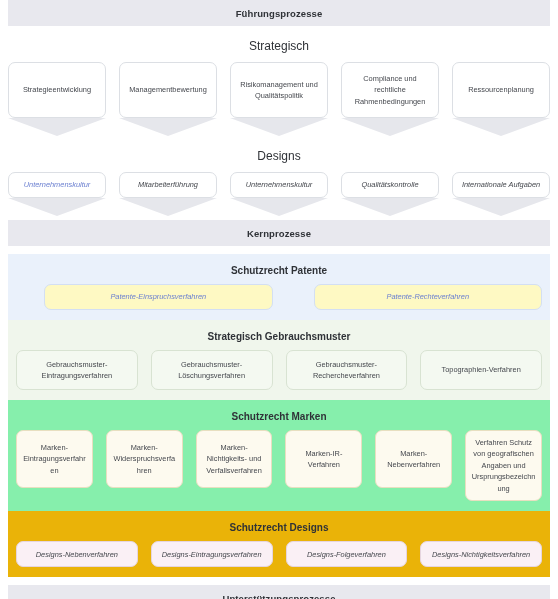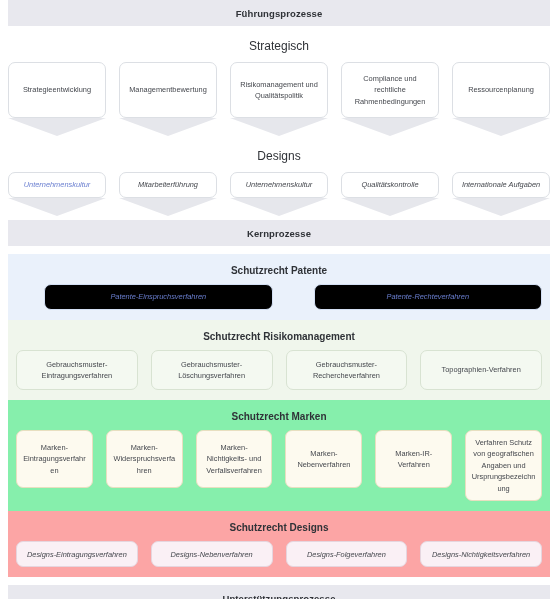--- a/index.html
+++ b/index.html
@@ -100,23 +100,23 @@
     text-align: center;
     font-size: 10px;
     font-weight: bold;
     color: #2f3237;
     padding: 4px 0 8px 0;
   }
 
   .sec-patente      { background: #eaf1fb; }
   .sec-gebrauch     { background: #f0f6ec; }
   .sec-marken       { background: #86efac; }
-  .sec-designs      { background: #fca5a5; }
-
-  .sec-patente  .card { background: #000000; border-color: #d3dff3; color: #6a7fd0; margin-left: 28px; }
+  .sec-designs      { background: #eab308; }
+
+  .sec-patente  .card { background: #fef9c3; border-color: #d3dff3; color: #6a7fd0; margin-left: 28px; }
   .sec-gebrauch .card { background: #f4f9f1; border-color: #d8e3d2; color: #44474d; }
   .sec-marken   .card { background: #fdfaef; border-color: #e8dfc0; color: #44474d; }
   .sec-designs  .card { background: #faf0f5; border-color: #e6d5de; color: #44474d; }
 
   .spacer-sm { height: 8px; }
   .spacer-xs { height: 4px; }
 
   .link-accent { color: #6a7fd0 !important; }
 </style>
 </head>
@@ -234,21 +234,21 @@
       <div class="card-slot">
         <div class="card short">Patente-Einspruchsverfahren</div>
       </div>
       <div class="card-slot">
         <div class="card short">Patente-Rechteverfahren</div>
       </div>
     </div>
   </div>
 
   <div class="tint-section sec-gebrauch">
-    <div class="tint-title">Schutzrecht Risikomanagement</div>
+    <div class="tint-title">Strategisch Gebrauchsmuster</div>
     <div class="card-row">
       <div class="card-slot">
         <div class="card" style="min-height:40px">Gebrauchsmuster-Eintragungsverfahren</div>
       </div>
       <div class="card-slot">
         <div class="card" style="min-height:40px">Gebrauchsmuster-Löschungsverfahren</div>
       </div>
       <div class="card-slot">
         <div class="card" style="min-height:40px">Gebrauchsmuster-Rechercheverfahren</div>
       </div>
@@ -264,39 +264,39 @@
       <div class="card-slot">
         <div class="card" style="min-height:58px">Marken-Eintragungsverfahren</div>
       </div>
       <div class="card-slot">
         <div class="card" style="min-height:58px">Marken-Widerspruchsverfahren</div>
       </div>
       <div class="card-slot">
         <div class="card" style="min-height:58px">Marken-Nichtigkeits- und Verfallsverfahren</div>
       </div>
       <div class="card-slot">
+        <div class="card" style="min-height:58px">Marken-IR-Verfahren</div>
+      </div>
+      <div class="card-slot">
         <div class="card" style="min-height:58px">Marken-Nebenverfahren</div>
-      </div>
-      <div class="card-slot">
-        <div class="card" style="min-height:58px">Marken-IR-Verfahren</div>
       </div>
       <div class="card-slot">
         <div class="card" style="min-height:58px">Verfahren Schutz von geografischen Angaben und Ursprungsbezeichnung</div>
       </div>
     </div>
   </div>
 
   <div class="tint-section sec-designs">
     <div class="tint-title">Schutzrecht Designs</div>
     <div class="card-row">
       <div class="card-slot">
+        <div class="card short">Designs-Nebenverfahren</div>
+      </div>
+      <div class="card-slot">
         <div class="card short">Designs-Eintragungsverfahren</div>
-      </div>
-      <div class="card-slot">
-        <div class="card short">Designs-Nebenverfahren</div>
       </div>
       <div class="card-slot">
         <div class="card short">Designs-Folgeverfahren</div>
       </div>
       <div class="card-slot">
         <div class="card short">Designs-Nichtigkeitsverfahren</div>
       </div>
     </div>
   </div>
 

